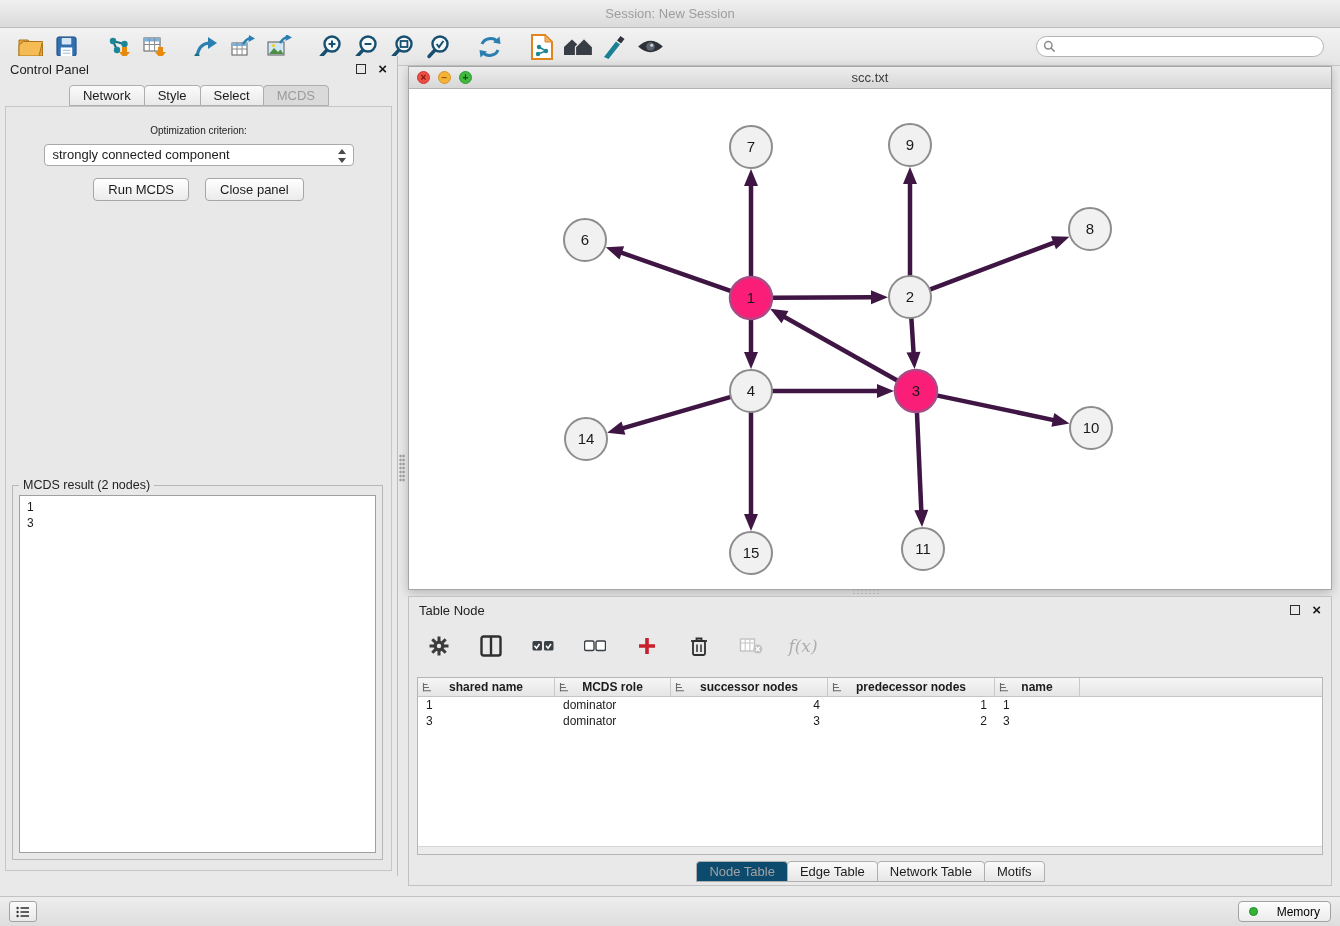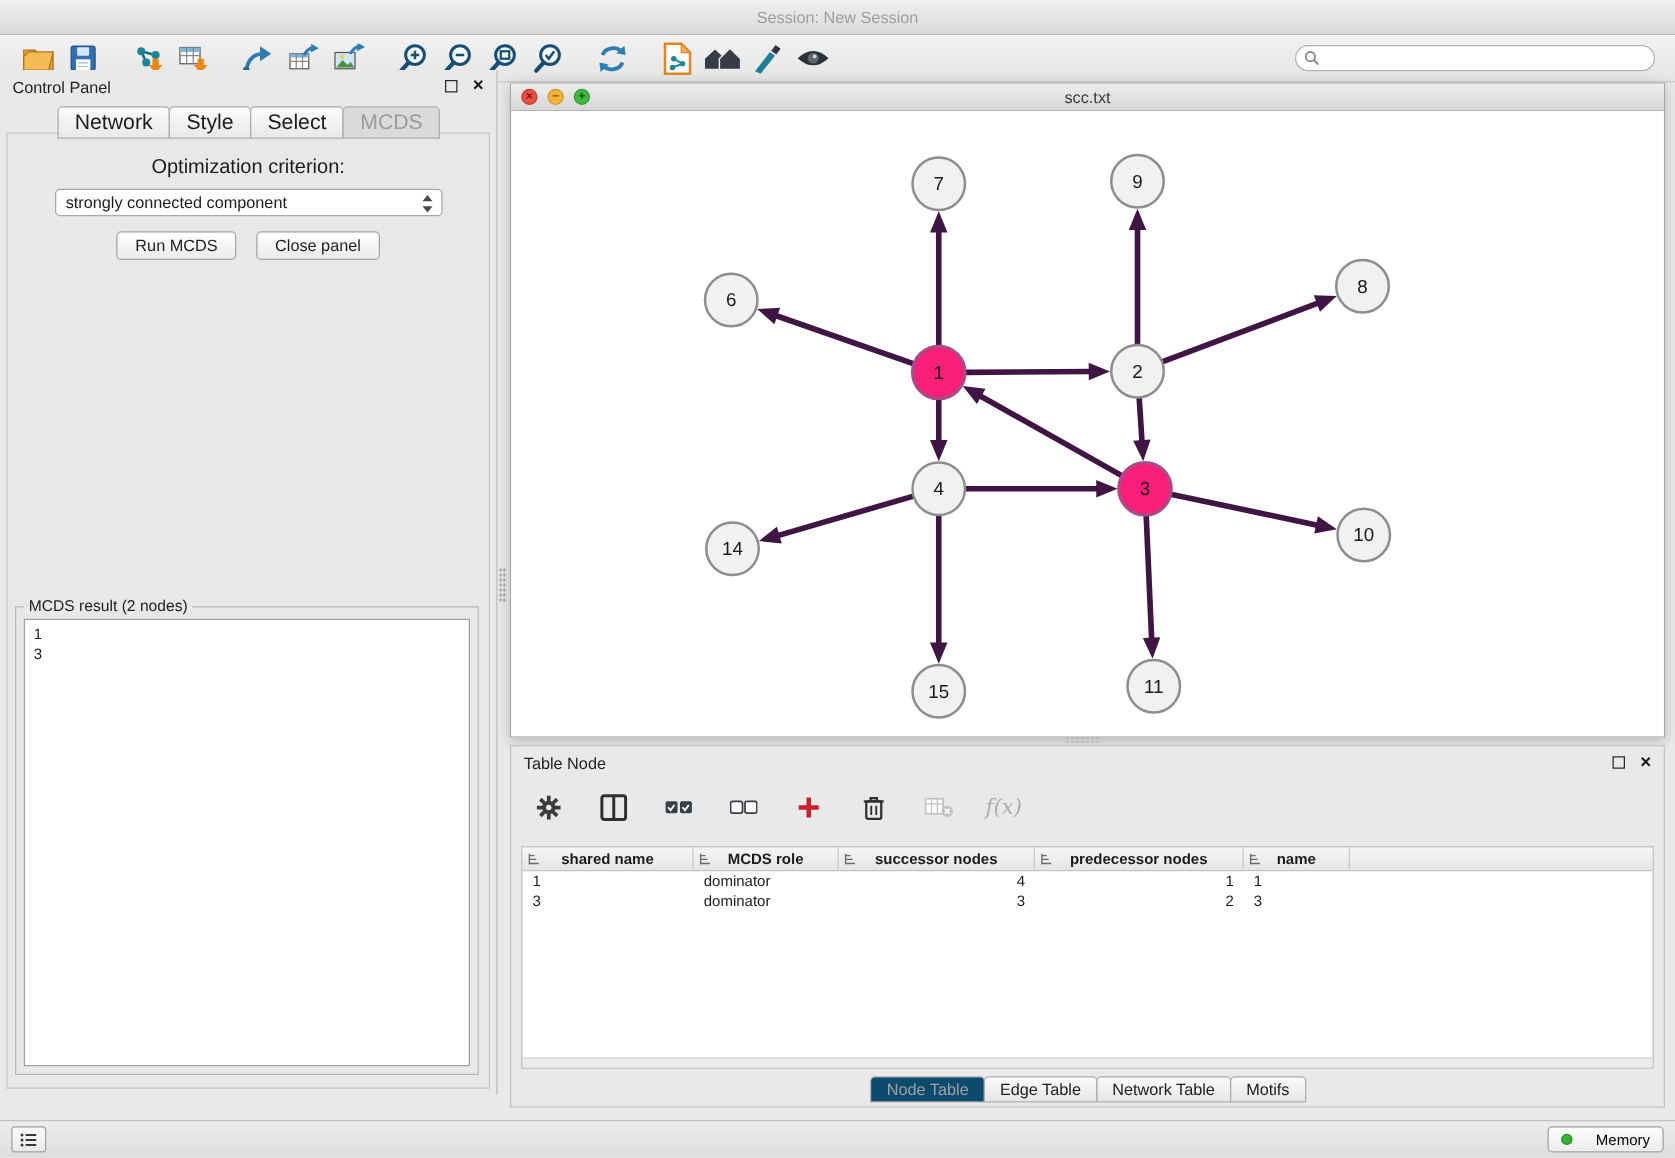--- a/index.html
+++ b/index.html
@@ -23,25 +23,25 @@
     font-family:"Liberation Sans",sans-serif;font-size:12px;padding:0 8px 0 24px;outline:none;}
   .search-mag{position:absolute;left:7px;top:4px;}
 
   
   .control-panel{position:absolute;left:0;top:56px;width:398px;height:820px;background:#e9e9e9;border-right:1px solid #bdbdbd;}
   .panel-header{height:26px;display:flex;align-items:center;padding:0 10px;font-size:13px;color:#222;}
   .ph-spacer{flex:1;}
   .float-ic{width:10px;height:10px;border:1.5px solid #2b2b2b;display:inline-block;margin-right:12px;cursor:pointer;}
   .close-ic{font-size:15px;font-weight:700;color:#1a1a1a;cursor:pointer;line-height:10px;}
   .cp-tabs{display:flex;justify-content:center;margin-top:3px;position:relative;z-index:2;}
-  .tab{border:1px solid #aeaeae;background:linear-gradient(#fbfbfb,#e9e9e9);padding:2px 13px;font-size:17px;
+  .tab{border:1px solid #aeaeae;background:linear-gradient(#fbfbfb,#e9e9e9);padding:2px 13px;font-size:13px;
     border-radius:4px 4px 0 0;margin-right:-1px;cursor:pointer;}
   .tab.active{background:#dadada;color:#9b9b9b;}
   .cp-pane{position:absolute;left:5px;right:5px;top:50px;bottom:5px;border:1px solid #c6c6c6;background:#e8e8e8;}
-  .opt-label{margin-top:18px;text-align:center;font-size:16px;}
+  .opt-label{margin-top:18px;text-align:center;font-size:10px;}
   .combo{position:relative;width:310px;height:22px;margin:8px auto 0 auto;background:#fff;border:1px solid #a9a9a9;
     border-radius:4px;font-size:13px;line-height:20px;padding:0 22px 0 8px;cursor:pointer;}
   .combo-arrows{position:absolute;right:6px;top:3px;width:9px;height:16px;}
   .combo-arrows::before{content:"";position:absolute;top:1px;left:0;border-left:4.5px solid transparent;border-right:4.5px solid transparent;border-bottom:5.5px solid #4a4a4a;}
   .combo-arrows::after{content:"";position:absolute;bottom:1px;left:0;border-left:4.5px solid transparent;border-right:4.5px solid transparent;border-top:5.5px solid #4a4a4a;}
   .btn-row{display:flex;justify-content:center;gap:16px;margin-top:12px;}
   .stdbtn{border:1px solid #a6a6a6;background:linear-gradient(#ffffff,#ebebeb);border-radius:4px;
     font-family:"Liberation Sans",sans-serif;font-size:13px;padding:3px 14px;cursor:pointer;color:#1c1c1c;}
   .groupbox{position:absolute;left:6px;right:8px;top:378px;bottom:10px;border:1px solid #b7b7b7;}
   .gb-title{position:absolute;top:-8px;left:6px;background:#e8e8e8;padding:0 4px;font-size:12.5px;color:#222;}

